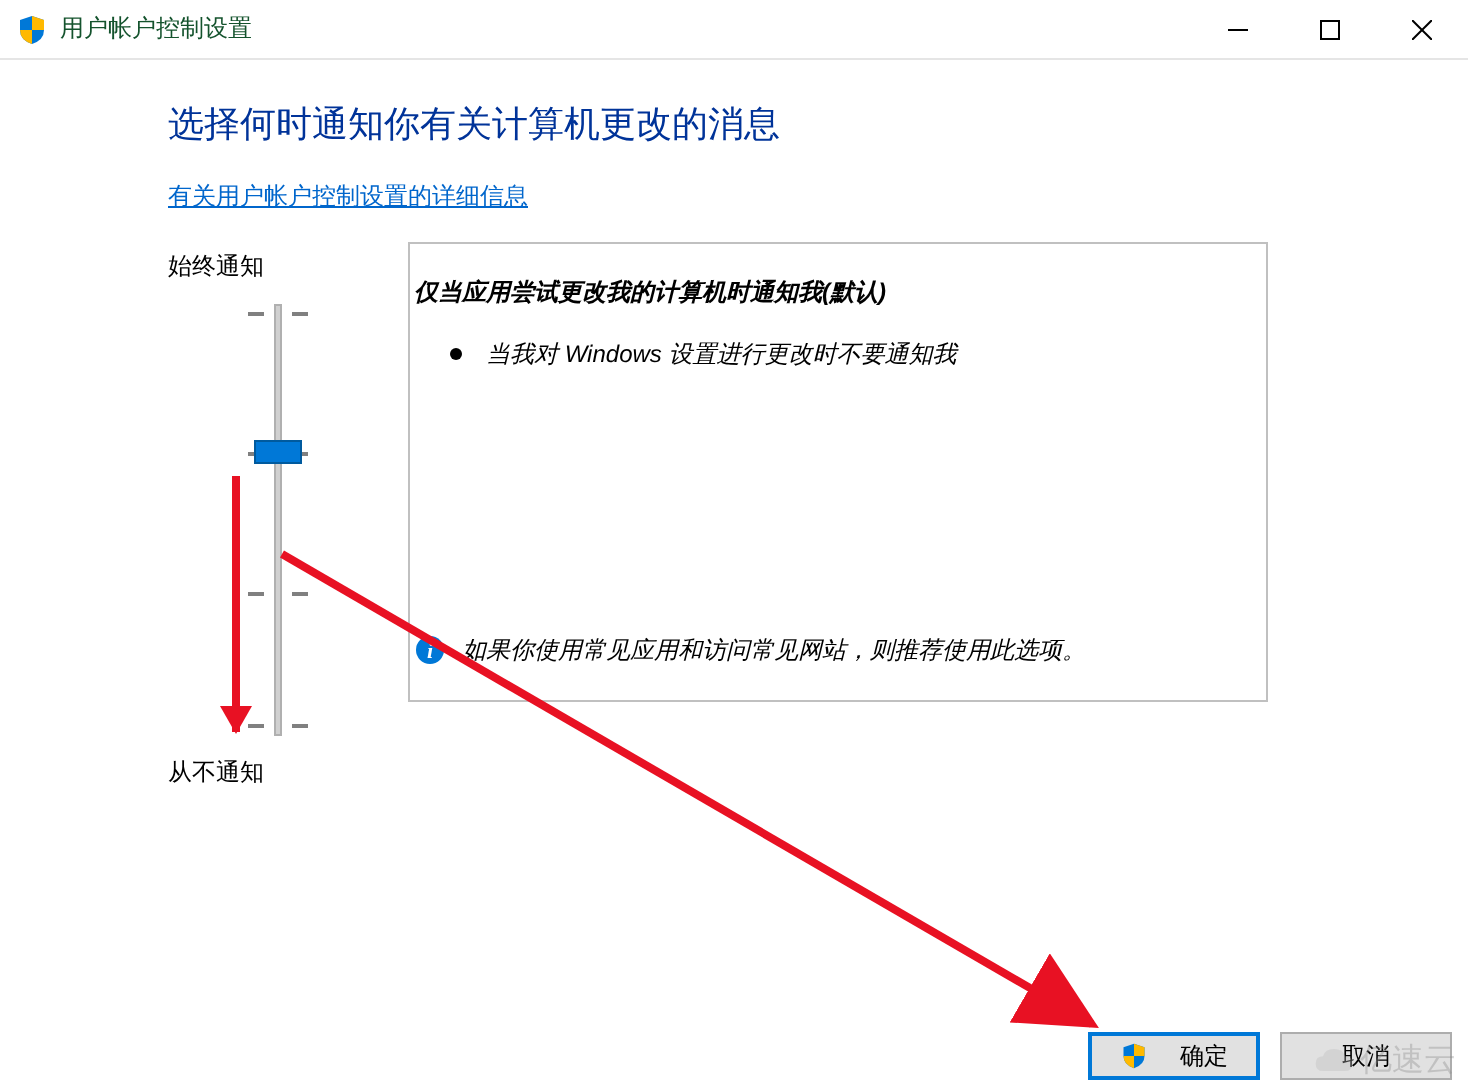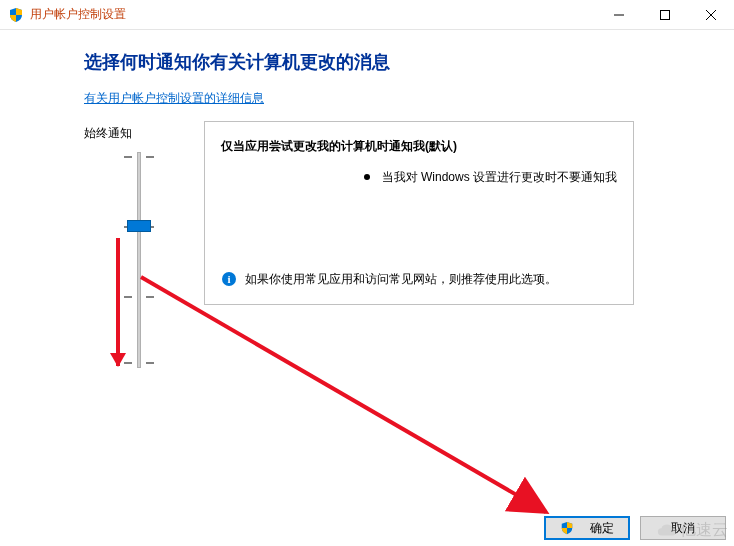--- a/index.html
+++ b/index.html
@@ -13,37 +13,37 @@
       overflow: hidden;
     }
     .titlebar {
       height: 30px;
       display: flex;
       align-items: center;
       padding-left: 8px;
       border-bottom: 1px solid #e5e5e5;
     }
     .titlebar .title-icon { width: 16px; height: 16px; margin-right: 6px; }
-    .titlebar .title { font-size: 12px; color: #c2410c; flex: 1; }
+    .titlebar .title { font-size: 12px; color: #14532d; flex: 1; }
     .win-controls { display: flex; }
     .win-btn {
       width: 46px;
       height: 30px;
       display: flex;
       align-items: center;
       justify-content: center;
       color: #333;
     }
     .content {
       padding: 20px 0 0 84px;
     }
     .heading {
       font-size: 18px;
       color: #003399;
-      font-weight: bold;
+      font-weight: normal;
       margin-bottom: 16px;
     }
     .desc { font-size: 12px; color: #000; margin-bottom: 4px; }
     .link {
       font-size: 12px;
       color: #0066cc;
       text-decoration: underline;
       cursor: pointer;
       display: inline-block;
       margin-bottom: 12px;
@@ -115,30 +115,31 @@
       position: absolute;
       bottom: -1px;
       left: 50%;
       transform: translateX(-50%);
       border-left: 8px solid transparent;
       border-right: 8px solid transparent;
       border-top: 14px solid #e81123;
     }
     .info-panel {
       width: 430px;
-      height: 184px;
+      height: 230px;
       border: 1px solid #c0c0c0;
-      padding: 16px 16px;
+      padding: 16px 2px;
       display: flex;
       flex-direction: column;
       margin-left: 10px;
       margin-top: -4px;
+      font-style: italic;
     }
     .panel-title { font-size: 12px; font-weight: bold; margin-bottom: 14px; }
-    .bullet-row { display: flex; align-items: flex-start; padding-left: 18px; justify-content: flex-end; }
+    .bullet-row { display: flex; align-items: flex-start; padding-left: 18px; }
     .bullet-dot {
       width: 6px; height: 6px; background: #000; border-radius: 50%;
       margin-top: 5px; margin-right: 12px; flex-shrink: 0;
     }
     .bullet-text { font-size: 12px; }
     .panel-spacer { flex: 1; }
     .info-row { display: flex; align-items: flex-start; }
     .info-icon { width: 16px; height: 16px; margin-right: 8px; flex-shrink: 0; margin-top: 1px; }
     .info-text { font-size: 12px; line-height: 1.5; }
     .button-bar {
@@ -239,20 +240,21 @@
         <div class="tick t3">
             <span></span>
             <span></span>
           </div>
         <div class="tick t4">
             <span></span>
             <span></span>
           </div>
         <div class="thumb"></div>
       </div>
+      <div class="slider-label-bottom">从不通知</div>
     </div>
 
     <div class="info-panel">
       <div class="panel-title">仅当应用尝试更改我的计算机时通知我(默认)</div>
       <div class="bullet-row">
         <div class="bullet-dot"></div>
         <div class="bullet-text">当我对 Windows 设置进行更改时不要通知我</div>
       </div>
       <div class="panel-spacer"></div>
       <div class="info-row">

